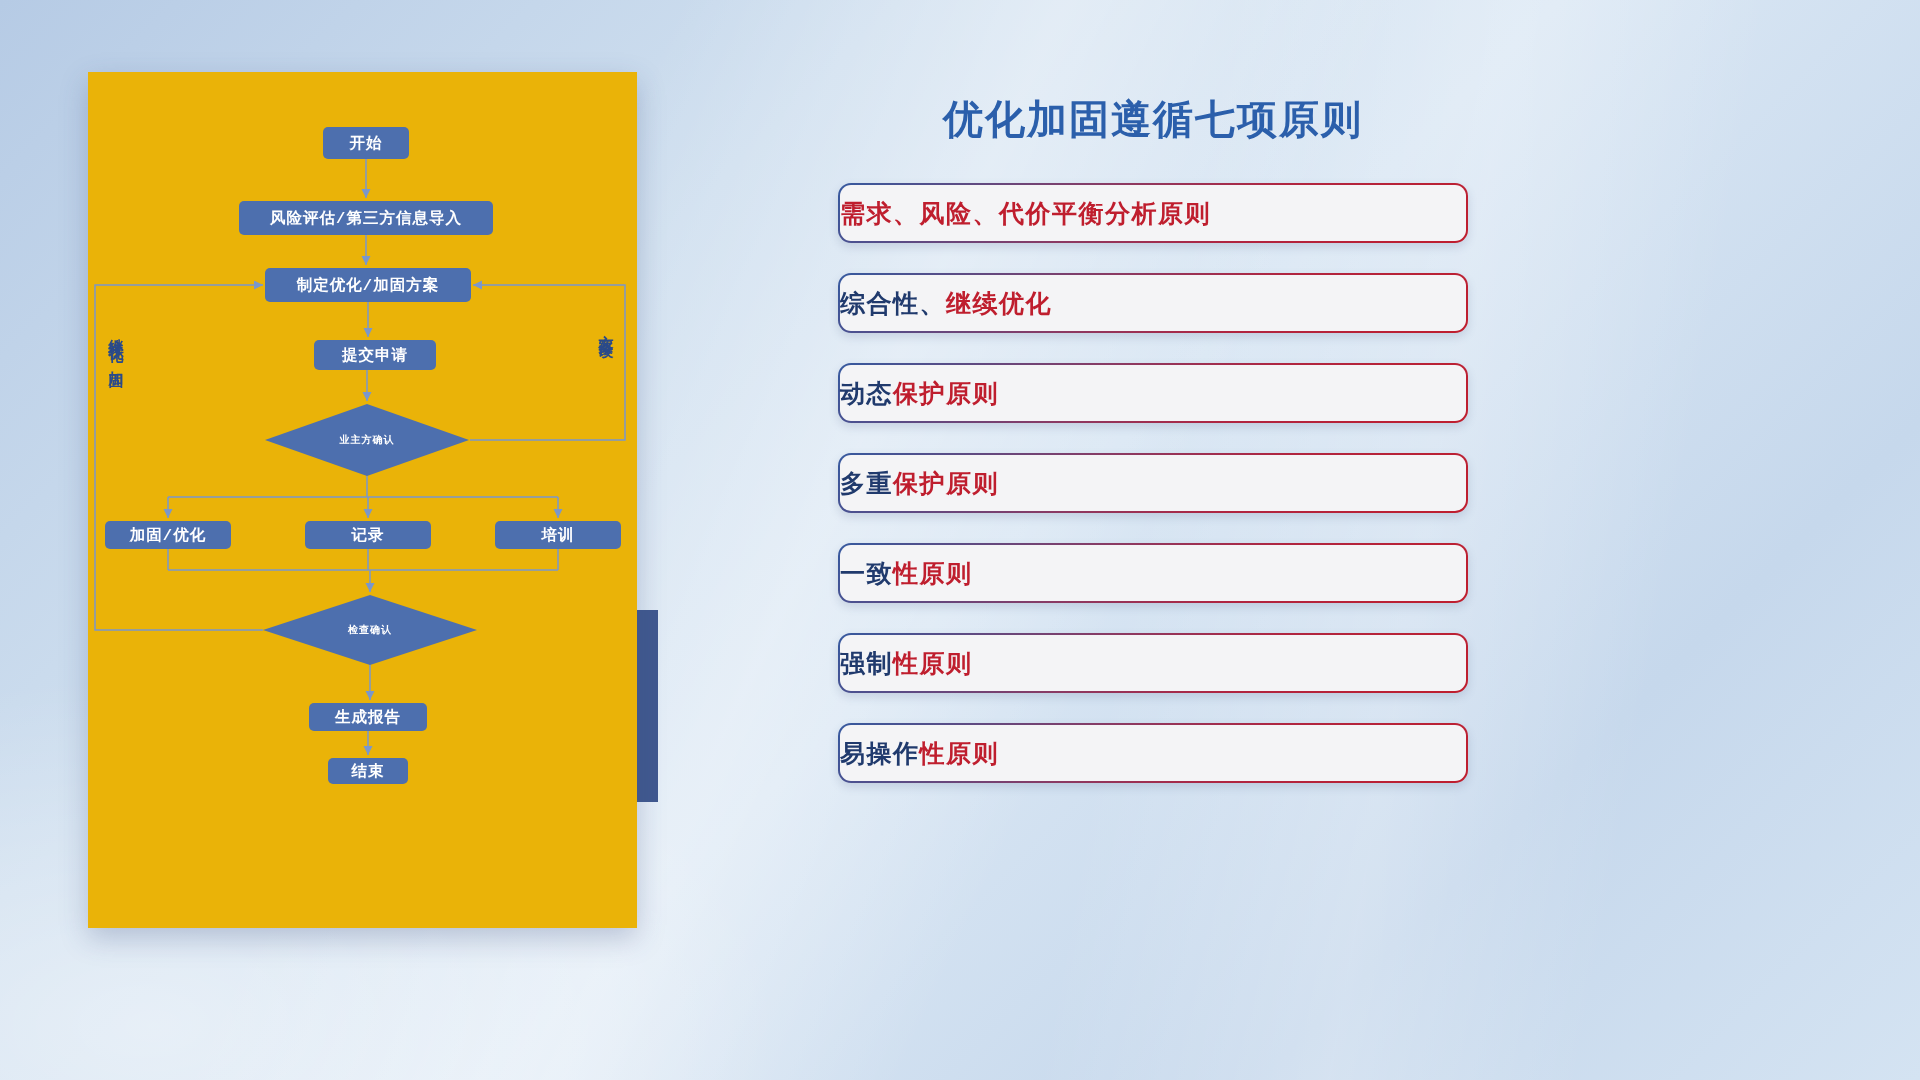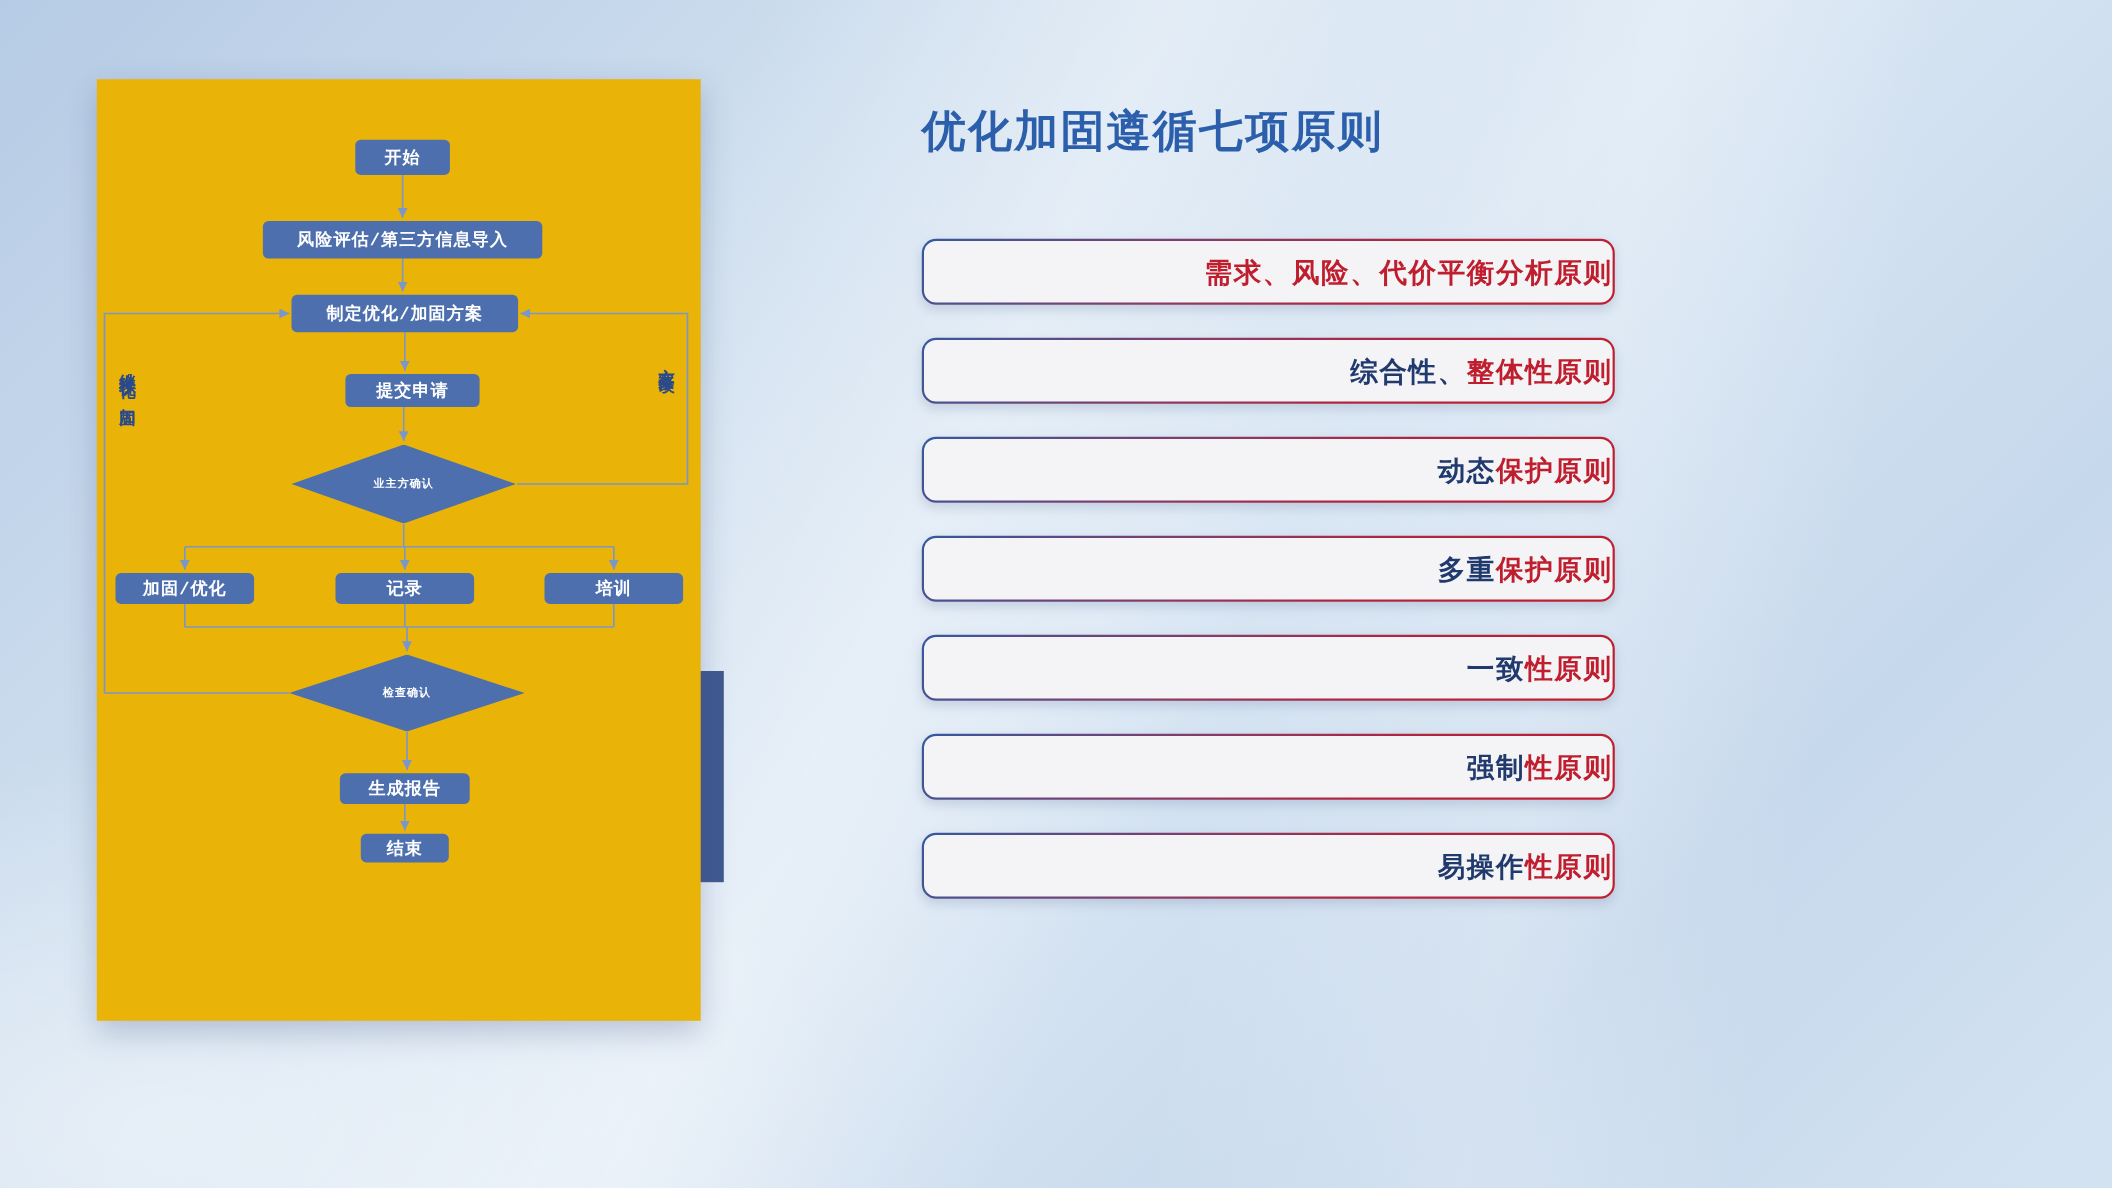--- a/index.html
+++ b/index.html
@@ -60,32 +60,32 @@
   .loop-label{
     position:absolute; writing-mode:vertical-rl; text-orientation:upright;
     color:#2a4a8a; font-size:15px; font-weight:bold; letter-spacing:3px; z-index:3;
   }
   .loop-left  { left:16px;  top:255px; height:195px; }
   .loop-right { left:506px; top:250px; height:150px; }
 
   
   .panel{ position:absolute; left:838px; top:92px; width:630px; z-index:2; }
   .panel-title{
-    text-align:left; color:#2b5fab; font-size:40px; font-weight:bold;
-    letter-spacing:2px; margin-bottom:70px;
+    text-align:center; color:#2b5fab; font-size:40px; font-weight:bold;
+    letter-spacing:2px; margin-bottom:36px;
   }
   .principles{ display:flex; flex-direction:column; gap:30px; }
   .principle-card{
     padding:2px; border-radius:13px;
     background:linear-gradient(135deg,#35599f 0%,#8a3a63 40%,#b02540 65%,#bf1e2e 100%);
     box-shadow:0 4px 10px rgba(80,100,140,.20);
   }
   .principle-inner{
     border-radius:11px; background:#f4f4f6; height:56px;
-    display:flex; align-items:center; justify-content:flex-end;
+    display:flex; align-items:center; justify-content:flex-start;
     font-size:25px; font-weight:bold; letter-spacing:1.5px; white-space:nowrap;
   }
 </style>
 </head>
 <body>
 
 <div class="accent-rect" style="background: rgb(64, 89, 143);"></div>
 
 <div class="flow-card">
 
@@ -137,21 +137,21 @@
   <div class="panel-title" style="color: rgb(43, 95, 171);">优化加固遵循七项原则</div>
   <div class="principles">
     <div class="principle-card">
       <div class="principle-inner">
           <span style="color: rgb(191, 30, 46);">需求、风险、代价平衡分析原则</span>
         </div>
     </div>
     <div class="principle-card">
       <div class="principle-inner">
           <span style="color: rgb(32, 58, 109);">综合性、</span>
-          <span style="color: rgb(191, 30, 46);">整体性原则</span>
+          <span style="color: rgb(191, 30, 46);">继续优化</span>
         </div>
     </div>
     <div class="principle-card">
       <div class="principle-inner">
           <span style="color: rgb(32, 58, 109);">动态</span>
           <span style="color: rgb(191, 30, 46);">保护原则</span>
         </div>
     </div>
     <div class="principle-card">
       <div class="principle-inner">

